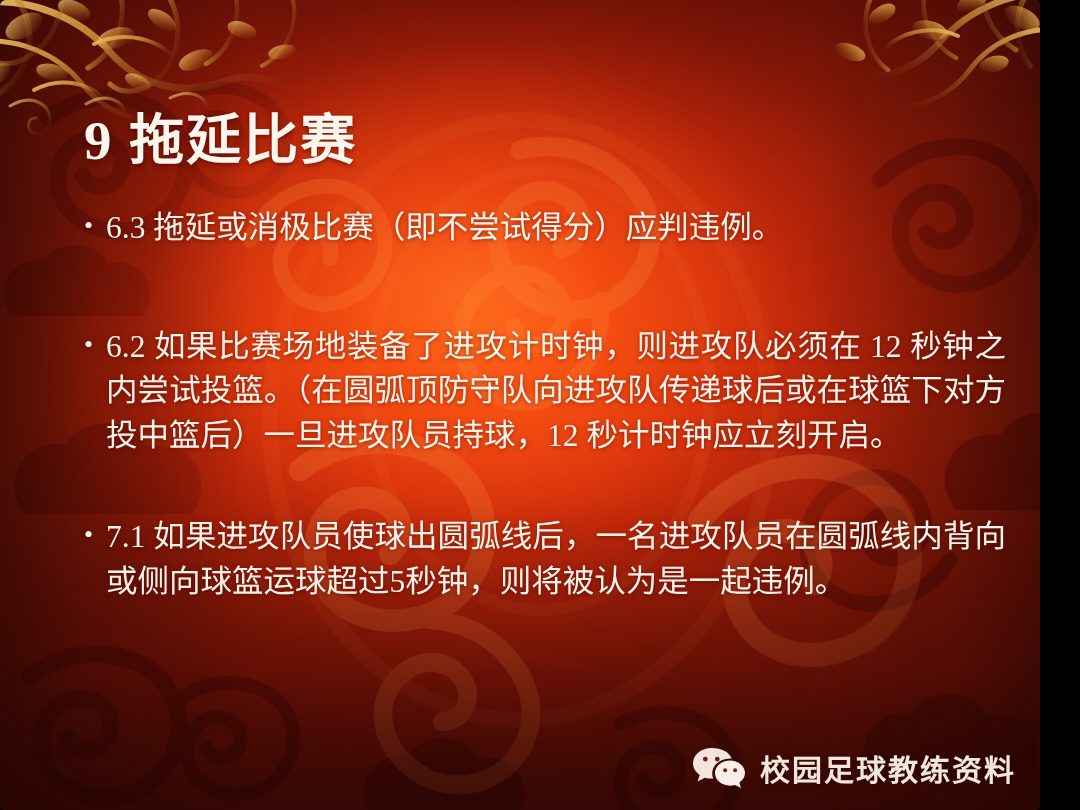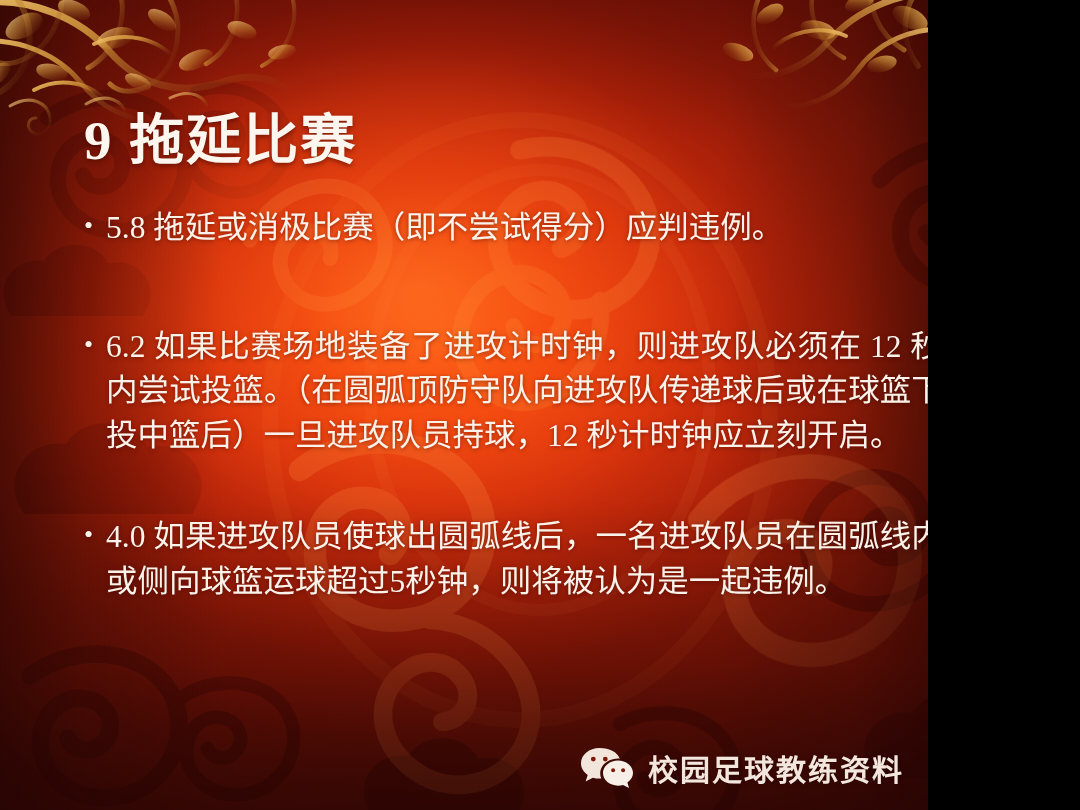--- a/index.html
+++ b/index.html
@@ -7,25 +7,26 @@
     margin: 0;
     padding: 0;
     background: #000;
   }
   body {
     font-family: "Liberation Serif", "DejaVu Serif", serif;
   }
 
   #slide {
     position: relative;
-    width: 928px;
+    width: 1040px;
     height: 810px;
     overflow: hidden;
     background: #8a1a0a;
     user-select: none;
+    border-radius: 6px;
   }
 
   
   .bg-layer {
     position: absolute;
     inset: 0;
     pointer-events: none;
   }
 
   
@@ -315,35 +316,35 @@
       </g>
     </svg>
   </div>
 
   <h1 id="title">9 拖延比赛</h1>
 
   <div id="body">
 
     <div class="bullet-row">
       <span class="bullet-dot">•</span>
-      <span class="bullet-text">5.8 拖延或消极比赛（即不尝试得分）应判违例。</span>
+      <span class="bullet-text">6.3 拖延或消极比赛（即不尝试得分）应判违例。</span>
     </div>
 
     <div class="bullet-gap-1"></div>
 
     <div class="bullet-row">
       <span class="bullet-dot">•</span>
       <span class="bullet-text">6.2 如果比赛场地装备了进攻计时钟，则进攻队必须在 12 秒钟之内尝试投篮。（在圆弧顶防守队向进攻队传递球后或在球篮下对方投中篮后）一旦进攻队员持球，12 秒计时钟应立刻开启。</span>
     </div>
 
     <div class="bullet-gap-2"></div>
 
     <div class="bullet-row">
       <span class="bullet-dot">•</span>
-      <span class="bullet-text">4.0 如果进攻队员使球出圆弧线后，一名进攻队员在圆弧线内背向或侧向球篮运球超过5秒钟，则将被认为是一起违例。</span>
+      <span class="bullet-text">7.1 如果进攻队员使球出圆弧线后，一名进攻队员在圆弧线内背向或侧向球篮运球超过5秒钟，则将被认为是一起违例。</span>
     </div>
 
   </div>
 
   <div id="watermark">
     <span id="wechat-icon">
       <svg width="54" height="44" viewBox="0 0 54 44" xmlns="http://www.w3.org/2000/svg">
 
         <path d="M19.5,2 C 9.3,2 1,8.8 1,17.2 C 1,21.9 3.6,26.1 7.7,28.9 L 5.6,35.4 L 12.9,31.7 C 15,32.3 17.2,32.6 19.5,32.6 C 20.1,32.6 20.7,32.6 21.3,32.5 C 20.6,30.9 20.2,29.2 20.2,27.4 C 20.2,19.2 28.1,12.6 37.9,12.6 C 38.5,12.6 39.1,12.6 39.7,12.7 C 37.9,6.5 29.6,2 19.5,2 Z" fill="#f2e6dc"></path>
         <circle cx="13.3" cy="13.1" r="2.4" fill="#7d1a0c"></circle>

